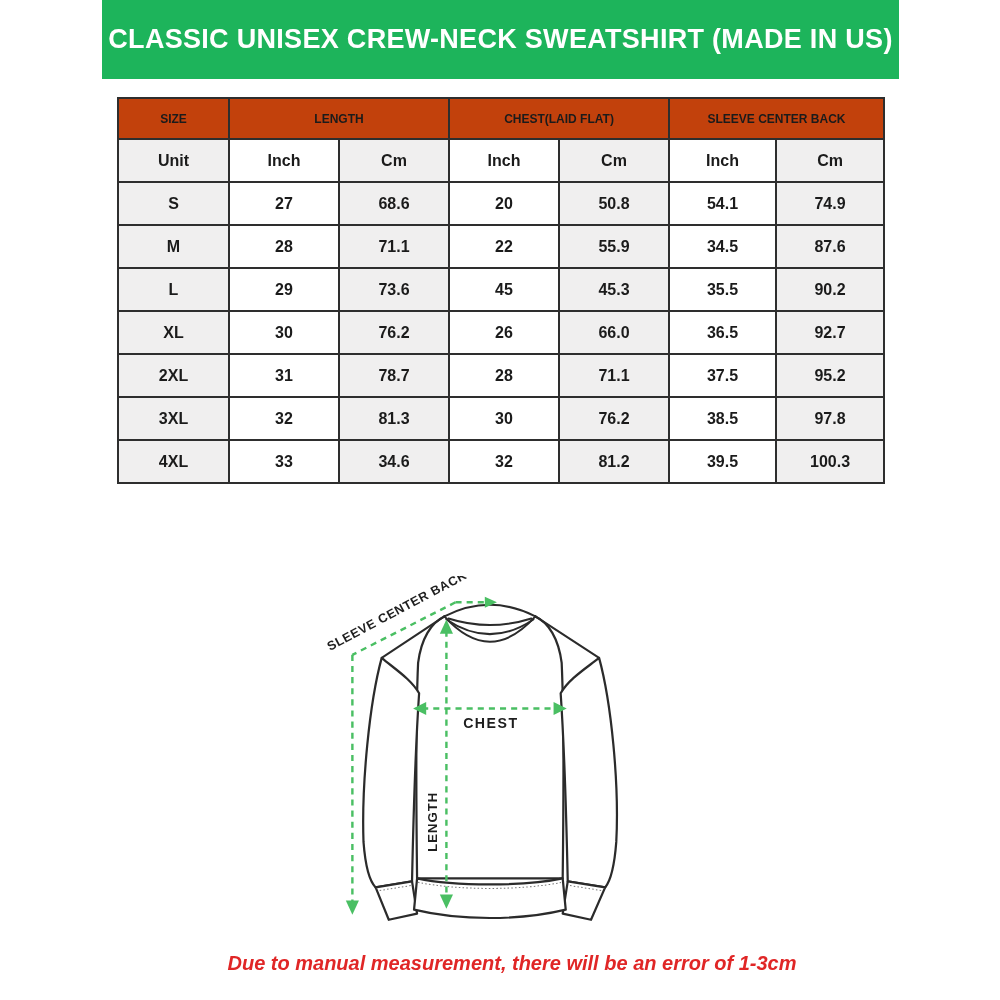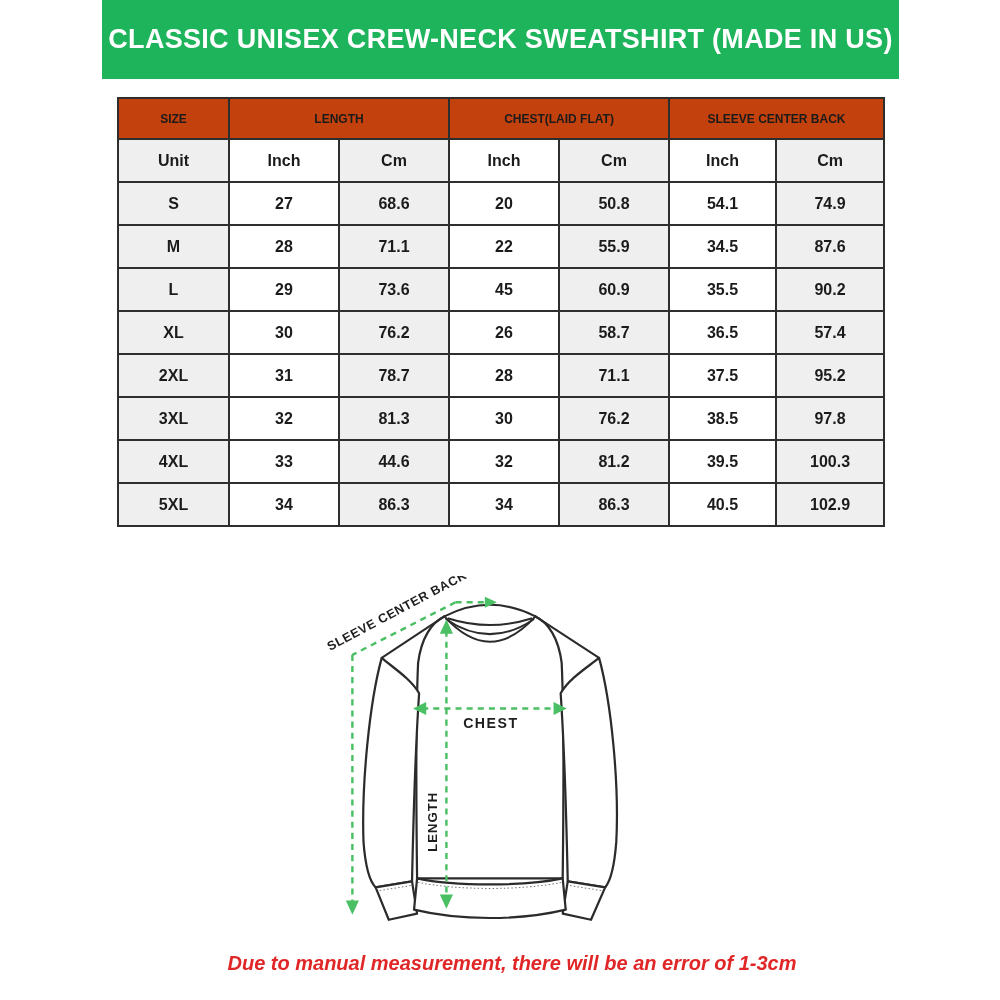--- a/index.html
+++ b/index.html
@@ -100,32 +100,32 @@
         <td>22</td>
         <td class="shade">55.9</td>
         <td>34.5</td>
         <td class="shade">87.6</td>
       </tr>
       <tr class="r">
         <td class="shade">L</td>
         <td>29</td>
         <td class="shade">73.6</td>
         <td>45</td>
-        <td class="shade">60.9</td>
+        <td class="shade">45.3</td>
         <td>35.5</td>
         <td class="shade">90.2</td>
       </tr>
       <tr class="r">
         <td class="shade">XL</td>
         <td>30</td>
         <td class="shade">76.2</td>
         <td>26</td>
-        <td class="shade">58.7</td>
+        <td class="shade">66.0</td>
         <td>36.5</td>
-        <td class="shade">57.4</td>
+        <td class="shade">92.7</td>
       </tr>
       <tr class="r">
         <td class="shade">2XL</td>
         <td>31</td>
         <td class="shade">78.7</td>
         <td>28</td>
         <td class="shade">71.1</td>
         <td>37.5</td>
         <td class="shade">95.2</td>
       </tr>
@@ -134,34 +134,25 @@
         <td>32</td>
         <td class="shade">81.3</td>
         <td>30</td>
         <td class="shade">76.2</td>
         <td>38.5</td>
         <td class="shade">97.8</td>
       </tr>
       <tr class="r">
         <td class="shade">4XL</td>
         <td>33</td>
-        <td class="shade">44.6</td>
+        <td class="shade">34.6</td>
         <td>32</td>
         <td class="shade">81.2</td>
         <td>39.5</td>
         <td class="shade">100.3</td>
-      </tr>
-      <tr class="r">
-        <td class="shade">5XL</td>
-        <td>34</td>
-        <td class="shade">86.3</td>
-        <td>34</td>
-        <td class="shade">86.3</td>
-        <td>40.5</td>
-        <td class="shade">102.9</td>
       </tr>
     </tbody>
   </table>
 
   <div class="diagram">
     <svg viewBox="0 0 360 360">
 
       <path class="garment" d="M125,40 C112,46 102,62 99,86 C97,130 97,220 98,299 L242,299 C243,220 243,130 241,86 C238,62 228,46 215,40"></path>
 
       <path class="garment" d="M63,81 C51,125 43,205 45,263 C47,289 51,302 57,308 L93,302 C94,255 96,175 100,116 C92,102 76,92 63,81 Z"></path>

